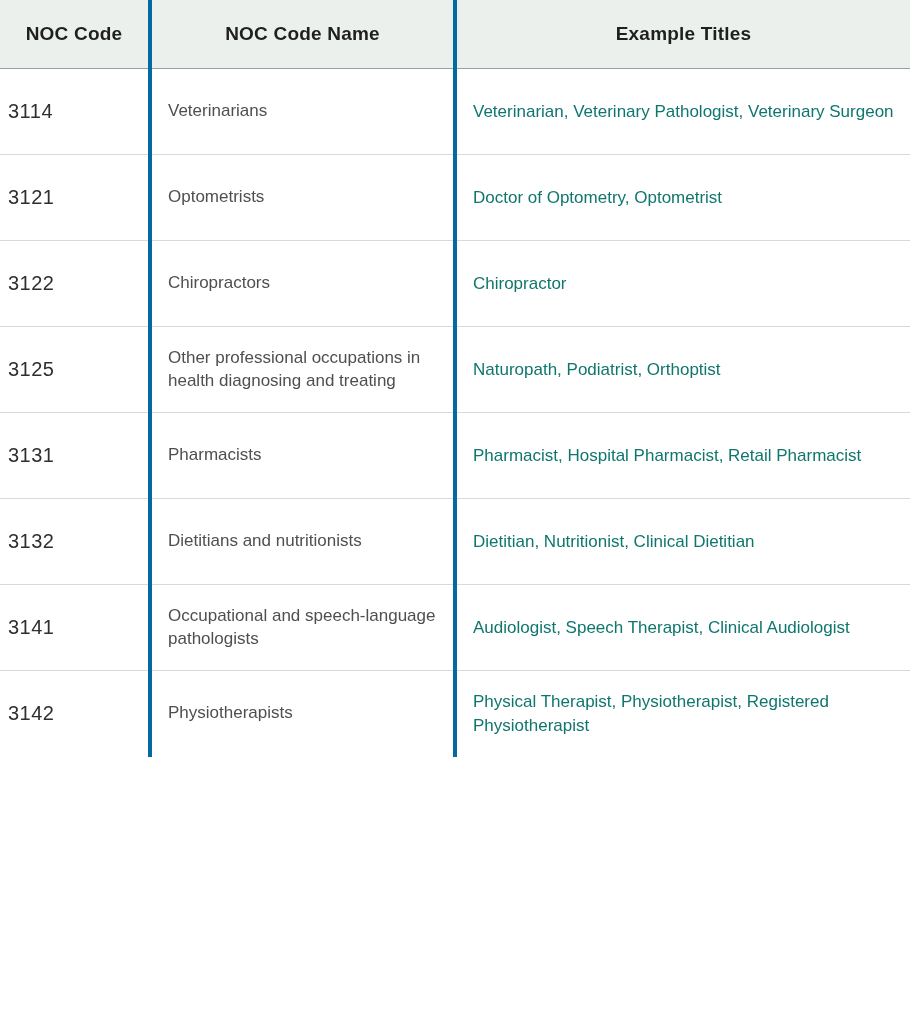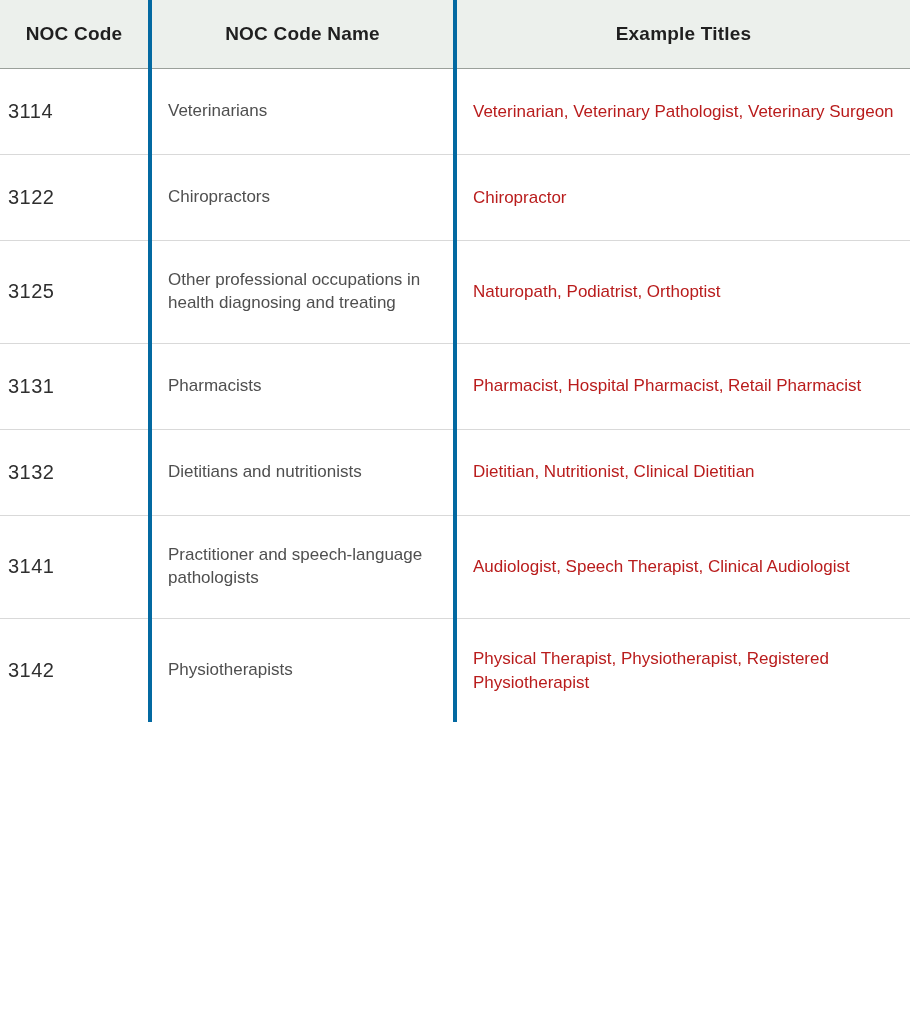--- a/index.html
+++ b/index.html
@@ -36,41 +36,41 @@
     padding: 0 10px;
   }
   thead th + th,
   tbody td + td {
     border-left: 4px solid #0369a1;
   }
   tbody td {
     height: 86px;
     background: #ffffff;
     vertical-align: middle;
-    padding: 28px 16px;
+    padding: 11px 16px;
     box-sizing: border-box;
   }
   tbody tr + tr td {
     border-top: 1px solid #d9d9d9;
   }
   td.cell-code {
     text-align: left;
     font-size: 20px;
     color: #2f2f2f;
     letter-spacing: 0.5px;
     padding: 12px 8px;
   }
   td.cell-name {
     font-size: 17px;
     color: #4f4f4f;
     line-height: 1.35;
   }
   td.cell-titles {
     font-size: 17px;
-    color: #b91c1c;
+    color: #0f766e;
     line-height: 1.4;
   }
 </style>
 </head>
 <body>
 
 <div class="noc-table-wrap">
   <table class="noc-table">
     <colgroup>
       <col class="col-code">
@@ -84,20 +84,25 @@
         <th>Example Titles</th>
       </tr>
     </thead>
     <tbody>
       <tr>
         <td class="cell-code">3114</td>
         <td class="cell-name">Veterinarians</td>
         <td class="cell-titles">Veterinarian, Veterinary Pathologist, Veterinary Surgeon</td>
       </tr>
       <tr>
+        <td class="cell-code">3121</td>
+        <td class="cell-name">Optometrists</td>
+        <td class="cell-titles">Doctor of Optometry, Optometrist</td>
+      </tr>
+      <tr>
         <td class="cell-code">3122</td>
         <td class="cell-name">Chiropractors</td>
         <td class="cell-titles">Chiropractor</td>
       </tr>
       <tr>
         <td class="cell-code">3125</td>
         <td class="cell-name">Other professional occupations in health diagnosing and treating</td>
         <td class="cell-titles">Naturopath, Podiatrist, Orthoptist</td>
       </tr>
       <tr>
@@ -105,21 +110,21 @@
         <td class="cell-name">Pharmacists</td>
         <td class="cell-titles">Pharmacist, Hospital Pharmacist, Retail Pharmacist</td>
       </tr>
       <tr>
         <td class="cell-code">3132</td>
         <td class="cell-name">Dietitians and nutritionists</td>
         <td class="cell-titles">Dietitian, Nutritionist, Clinical Dietitian</td>
       </tr>
       <tr>
         <td class="cell-code">3141</td>
-        <td class="cell-name">Practitioner and speech-language pathologists</td>
+        <td class="cell-name">Occupational and speech-language pathologists</td>
         <td class="cell-titles">Audiologist, Speech Therapist, Clinical Audiologist</td>
       </tr>
       <tr>
         <td class="cell-code">3142</td>
         <td class="cell-name">Physiotherapists</td>
         <td class="cell-titles">Physical Therapist, Physiotherapist, Registered Physiotherapist</td>
       </tr>
     </tbody>
   </table>
 </div>

